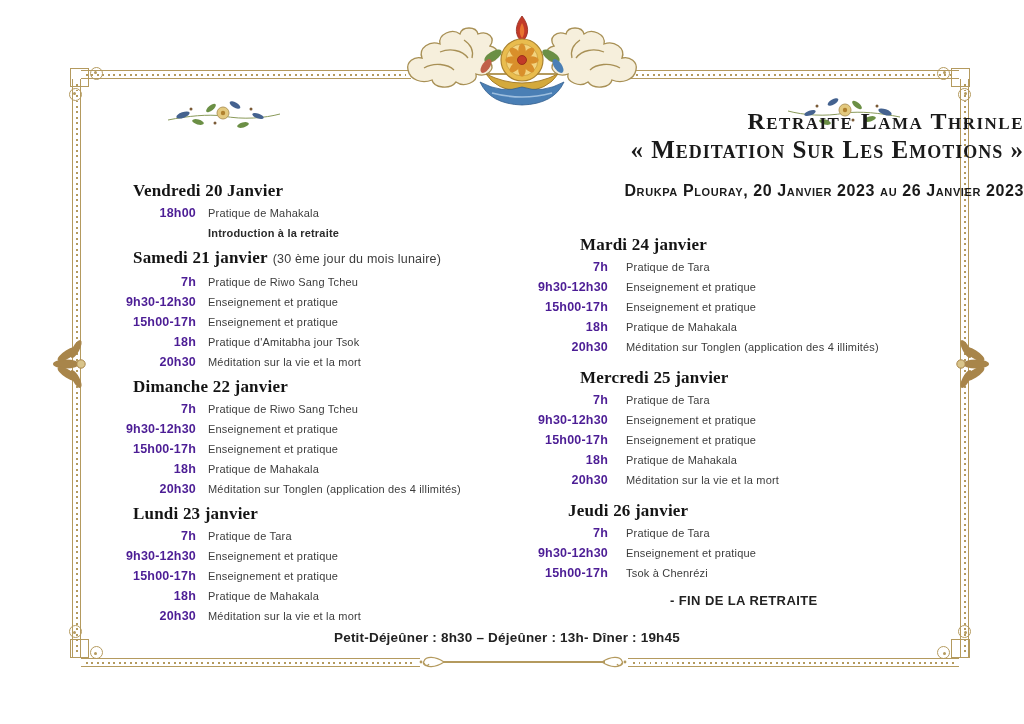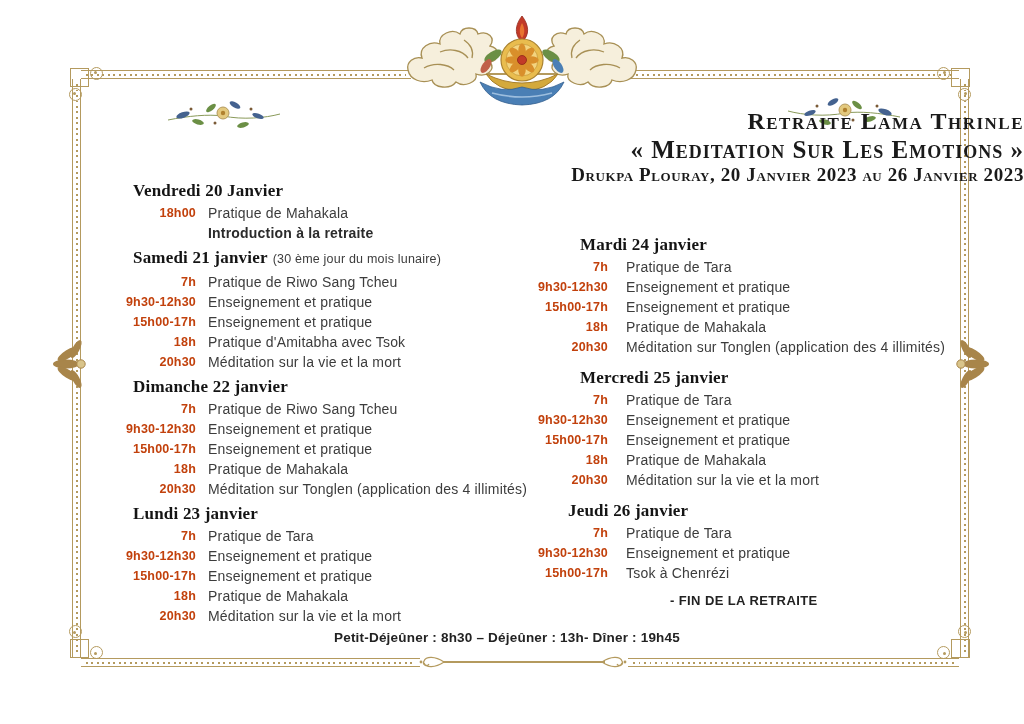--- a/index.html
+++ b/index.html
@@ -36,38 +36,38 @@
   .emblem{position:absolute;left:404px;top:14px;width:236px;height:94px;}
   .sprig{position:absolute;width:122px;height:42px;}
   .sprig.left{left:163px;top:96px;}
   .sprig.right{left:783px;top:93px;transform:scaleX(-1);}
   
   .title-block{position:absolute;left:0;right:0;top:108px;text-align:right;color:#1a1a1a;}
   .title-line1{font-family:"Liberation Serif",serif;font-weight:700;font-variant:small-caps;
     font-size:24px;letter-spacing:1.5px;line-height:26px;}
   .title-line2{font-family:"Liberation Serif",serif;font-weight:700;font-variant:small-caps;
     font-size:25px;letter-spacing:1px;line-height:28px;margin-top:2px;}
-  .title-line3{font-family:Liberation Serif, serif;font-weight:700;font-variant:small-caps;
-    font-size:19px;letter-spacing:0.6px;line-height:18px;margin-top:2px;}
+  .title-line3{font-family:Liberation Sans, sans-serif;font-weight:700;font-variant:small-caps;
+    font-size:16px;letter-spacing:0.6px;line-height:18px;margin-top:18px;}
   
   .col{position:absolute;}
   .col-left{left:100px;top:180px;width:430px;}
   .col-right{left:520px;top:234px;width:470px;}
   .section{margin-bottom:4px;}
   .col-right .section{margin-bottom:10px;}
   .day{font-family:"Liberation Serif",serif;font-weight:700;font-size:17px;color:#141414;
     margin:0 0 2px 33px;line-height:21px;letter-spacing:0.2px;}
   .col-right .day{margin-left:60px;}
   .day.indent-more{}
   .day.indent-j{margin-left:48px;font-family:Liberation Serif, serif;}
   .day .day-note{font-family:"Liberation Sans",sans-serif;font-weight:400;font-size:12.5px;
     color:#3c3c3c;margin-left:5px;letter-spacing:0.2px;}
   .row{display:flex;line-height:20px;}
-  .time{flex:none;width:96px;text-align:right;font-weight:700;font-size:12.5px;color:#c2410c;letter-spacing:0.2px;}
-  .act{padding-left:12px;font-size:14px;color:#3c3c3c;letter-spacing:0.2px;white-space:nowrap;}
+  .time{flex:none;width:96px;text-align:right;font-weight:700;font-size:12.5px;color:#4c1d95;letter-spacing:0.2px;}
+  .act{padding-left:12px;font-size:11px;color:#3c3c3c;letter-spacing:0.2px;white-space:nowrap;}
   .act.bold{font-weight:700;color:#2b2b2b;}
   .col-right .time{width:88px;}
   .col-right .act{padding-left:18px;}
   .end-note{margin-top:10px;margin-left:150px;font-weight:700;font-size:13px;color:#222;letter-spacing:0.4px;}
   
   .footer{position:absolute;left:0;right:10px;top:630px;text-align:center;
     font-weight:700;font-size:13.5px;color:#222;letter-spacing:0.2px;}
 </style>
 </head>
 <body>
@@ -252,21 +252,21 @@
     <div class="row">
       <span class="time">9h30-12h30</span>
       <span class="act">Enseignement et pratique</span>
     </div>
     <div class="row">
       <span class="time">15h00-17h</span>
       <span class="act">Enseignement et pratique</span>
     </div>
     <div class="row">
       <span class="time">18h</span>
-      <span class="act">Pratique d'Amitabha avec Tsok</span>
+      <span class="act">Pratique d'Amitabha jour Tsok</span>
     </div>
     <div class="row">
       <span class="time">20h30</span>
       <span class="act">Méditation sur la vie et la mort</span>
     </div>
   </div>
 
   <div class="section">
     <h3 class="day"><span>Dimanche 22 janvier</span></h3>
     <div class="row">

